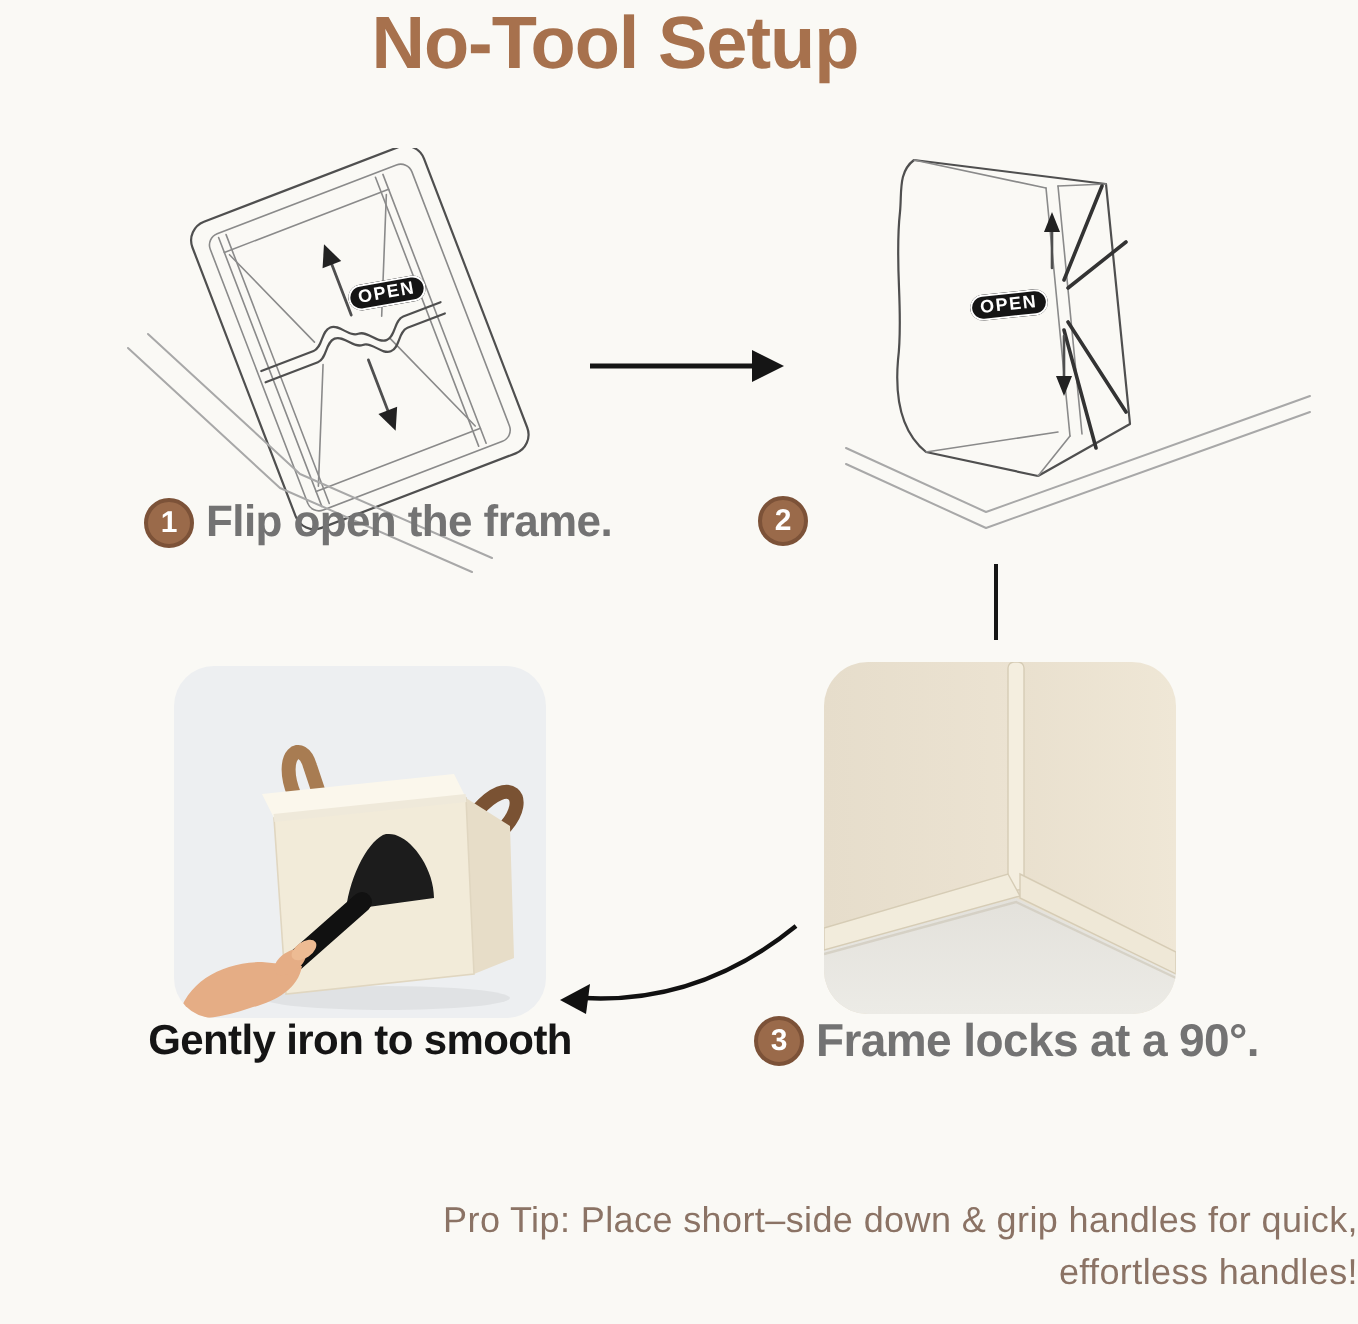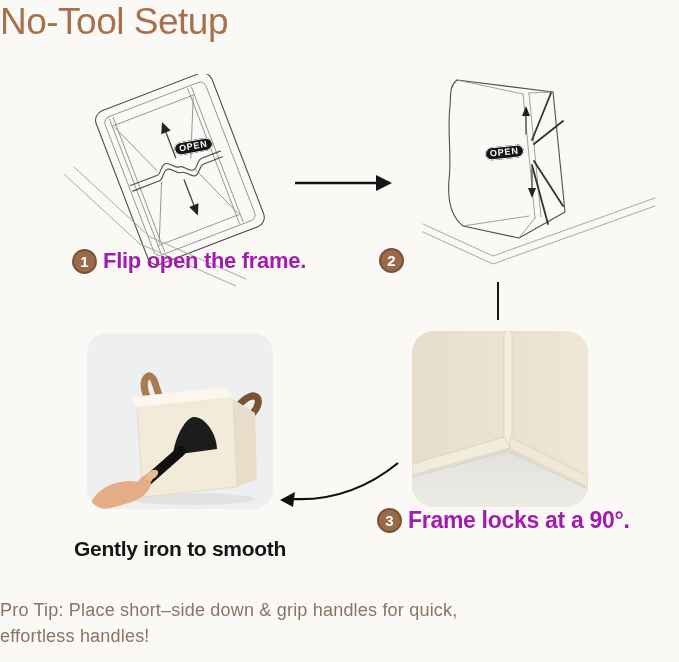--- a/index.html
+++ b/index.html
@@ -1,49 +1,49 @@
 <!DOCTYPE html>
 <html><head>
 <meta charset="utf-8">
 <style>
   html,body{margin:0;padding:0;}
   body{font-family:"Liberation Sans", sans-serif; background:#ffffff;}
   .canvas{position:relative;width:679px;height:662px;background:#faf9f5;overflow:hidden;}
   .abs{position:absolute;}
 
-  .title{left:0;top:1px;width:615px;text-align:left;
-         font-size:37px;font-weight:400;letter-spacing:-0.5px;color:#a7714d;}
+  .title{left:0;top:1px;width:615px;text-align:center;
+         font-size:37px;font-weight:700;letter-spacing:-0.5px;color:#a7714d;}
 
   
   svg.lineart{stroke:#4f4f4f;stroke-width:1.1;fill:none;stroke-linecap:round;stroke-linejoin:round;}
   svg.lineart .lt{stroke:#8a8a8a;stroke-width:0.8;}
   svg.lineart .dark{stroke:#333;stroke-width:1.8;}
   svg.lineart .floor{stroke:#a8a8a8;stroke-width:1;}
   svg.lineart .fillhead{fill:#222;stroke:none;}
 
   .open-pill{background:#151515;color:#ffffff;font-size:9px;font-weight:bold;
              letter-spacing:0.8px;padding:2px 5px;border-radius:8px;line-height:1;
              box-shadow:0 0 0 1px #ffffff inset;}
 
   .step-row{display:flex;align-items:center;gap:6px;}
   .step-circle{width:25px;height:25px;border-radius:50%;background:#9a6a4a;border:2px solid #7c5238;
                color:#fff;font-weight:bold;font-size:15px;display:flex;align-items:center;
                justify-content:center;box-sizing:border-box;flex:0 0 auto;}
-  .step-label{font-size:22px;font-weight:600;color:#a21caf;letter-spacing:-0.3px;white-space:nowrap;}
+  .step-label{font-size:22px;font-weight:600;color:#737373;letter-spacing:-0.3px;white-space:nowrap;}
   .step-label.bold{font-weight:700;font-size:23px;}
 
   .photo{border-radius:20px;overflow:hidden;}
 
-  .caption-center{text-align:center;font-size:21px;font-weight:700;color:#151515;line-height:1.12;letter-spacing:-0.3px;margin-top:28px;}
+  .caption-center{text-align:center;font-size:21px;font-weight:700;color:#151515;line-height:1.12;letter-spacing:-0.3px;}
 
   .connector-v{width:2px;background:#151515;}
 
   .angle-label{font-size:19px;font-weight:500;color:#222;}
 
-  .protip{left:0;top:597px;width:679px;text-align:left;font-size:18px;line-height:1.45;
+  .protip{left:0;top:597px;width:679px;text-align:right;font-size:18px;line-height:1.45;
           color:#8b7365;letter-spacing:0.2px;}
 </style>
 </head>
 <body>
 
 <div class="canvas">
 
   <div class="abs title">No-Tool Setup</div>
 
   <div class="abs" style="left:58px;top:74px;width:240px;height:220px;">

